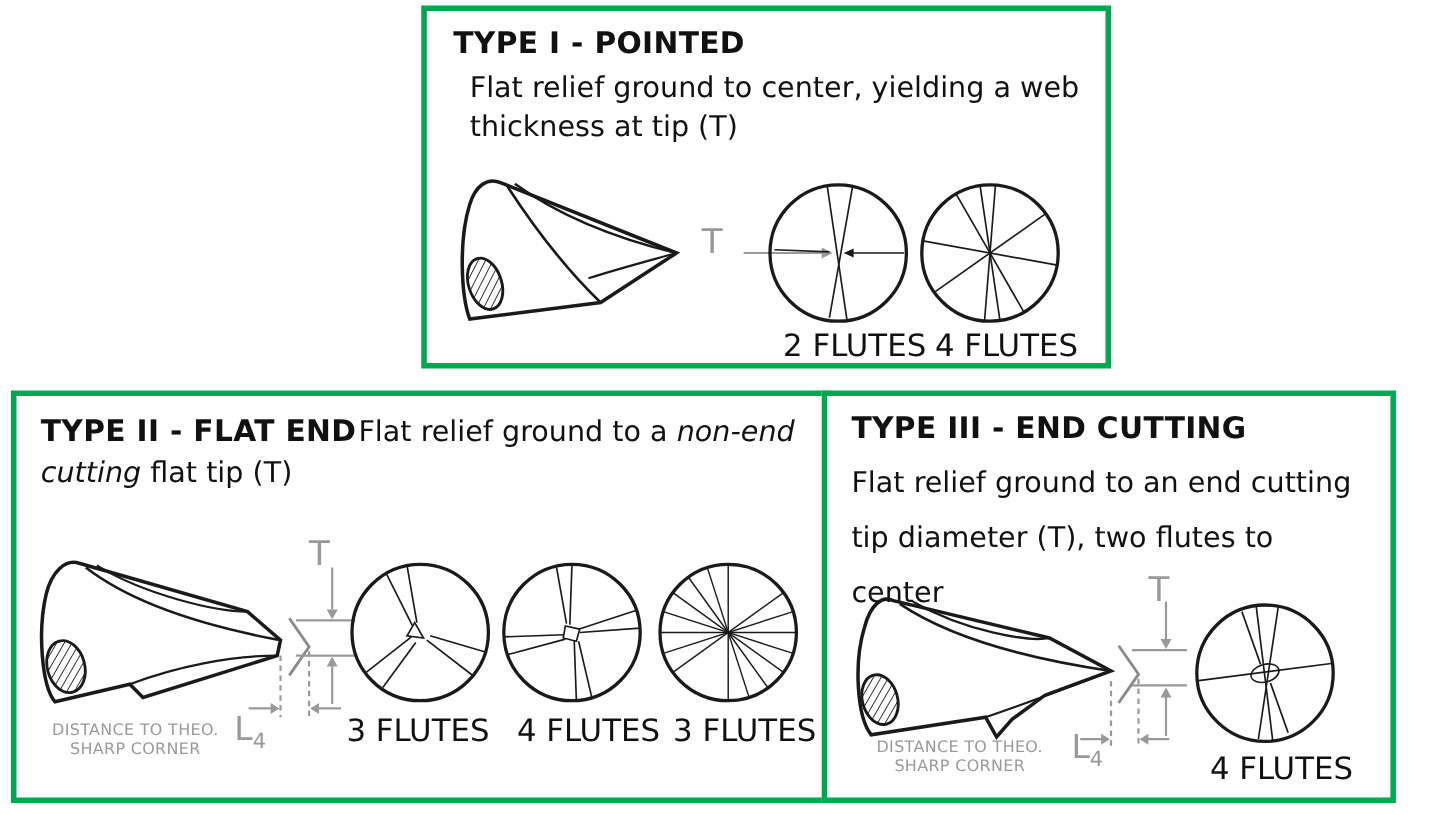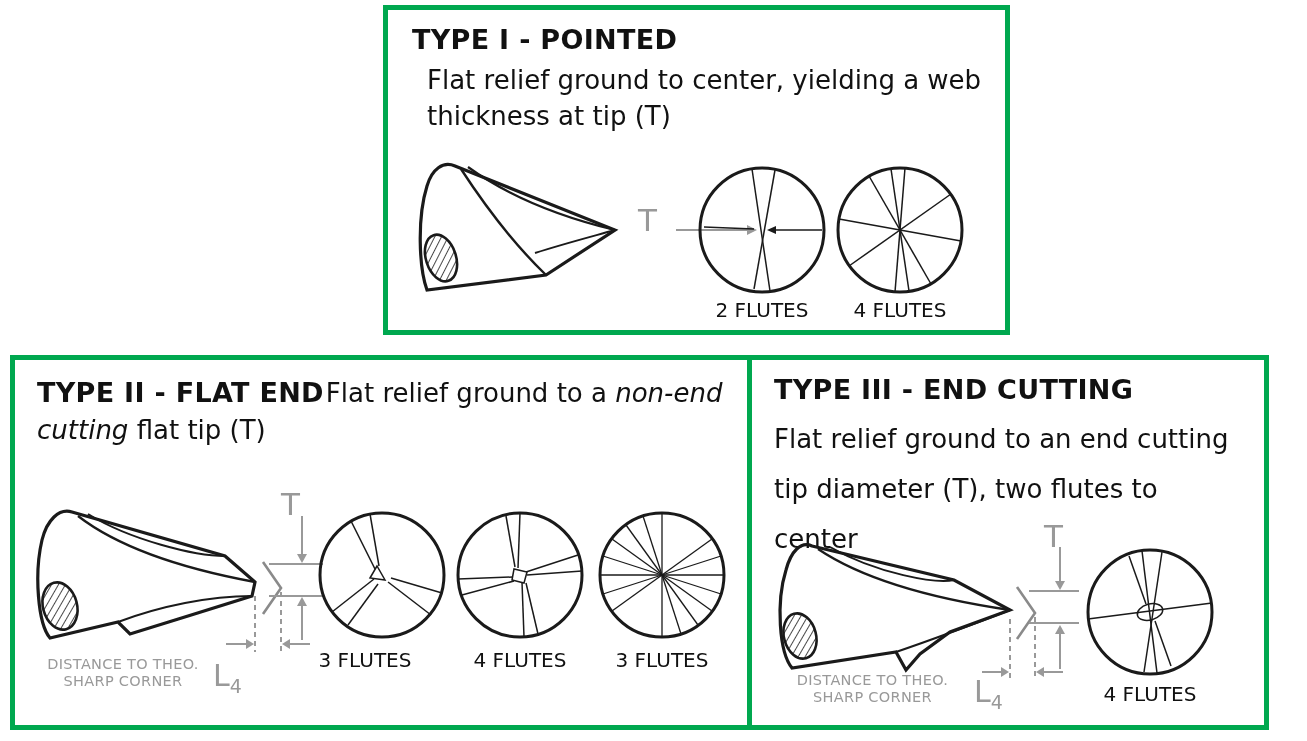--- a/index.html
+++ b/index.html
@@ -6,23 +6,23 @@
   html,body { background:#ffffff; }
   body { font-family:"DejaVu Sans", sans-serif; color:#111; }
   .canvas { position:relative; width:1307px; height:741px; background:#fff; overflow:hidden; }
   .panel { position:absolute; border:5px solid var(--accent-green,#00A84F); background:#fff; }
   .abs { position:absolute; }
   .panel-title { font-weight:bold; font-size:27px; color:var(--ink,#111); letter-spacing:.3px; }
   .panel-desc { font-size:26px; color:var(--ink,#111); line-height:36px; }
   .inline-desc { font-weight:normal; font-size:26px; margin-left:2px; }
   .em { font-style:italic; }
   .t-label { font-size:31px; color:var(--dim-gray,#999); }
-  .flute-label { font-size:20px; color:var(--ink,#111); text-align:center; width:160px; white-space:nowrap; }
+  .flute-label { font-size:28px; color:var(--ink,#111); text-align:right; width:160px; white-space:nowrap; }
   .distance-label { font-size:14.5px; color:var(--dim-gray,#999); text-align:center; line-height:17px; letter-spacing:.3px; }
-  .l4-label { font-size:30px; color:var(--dim-gray,#999);margin-top:12px; }
+  .l4-label { font-size:30px; color:var(--dim-gray,#999); }
   .l4-label sub { font-size:19px; }
   svg { display:block; }
 </style>
 </head>
 <body>
 
 <div class="canvas">
 
   <section class="panel" style="left:383px; top:5px; width:627px; height:330px;">
     <h2 class="abs panel-title" style="left:24px; top:14px;">TYPE I - POINTED</h2>

